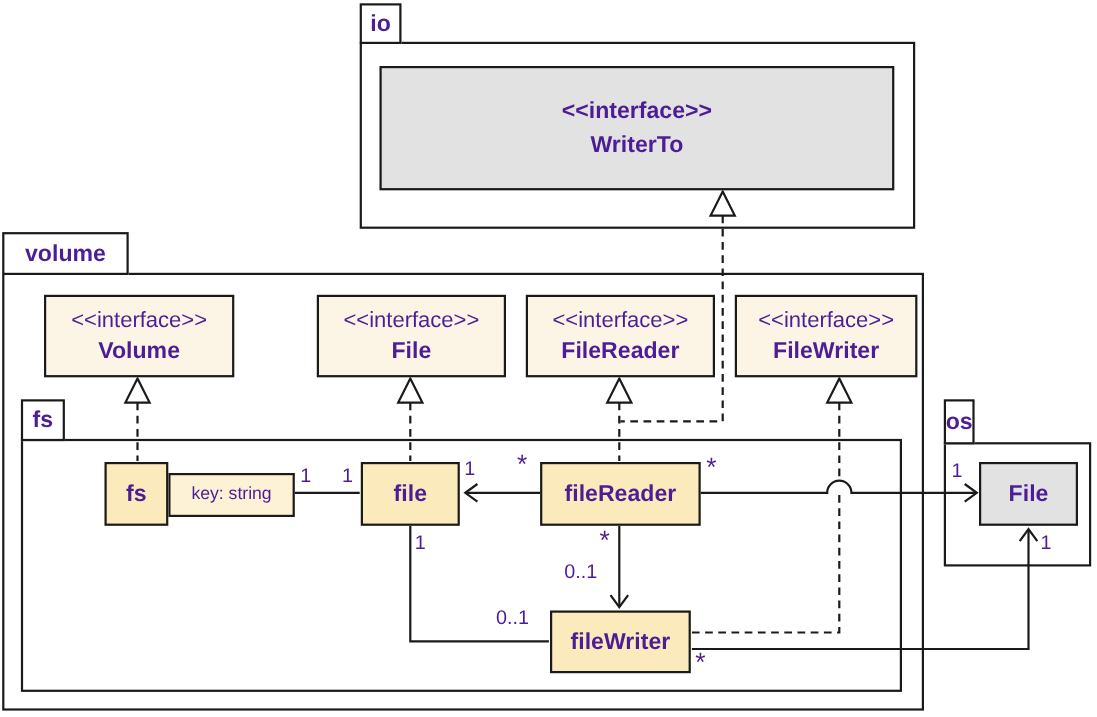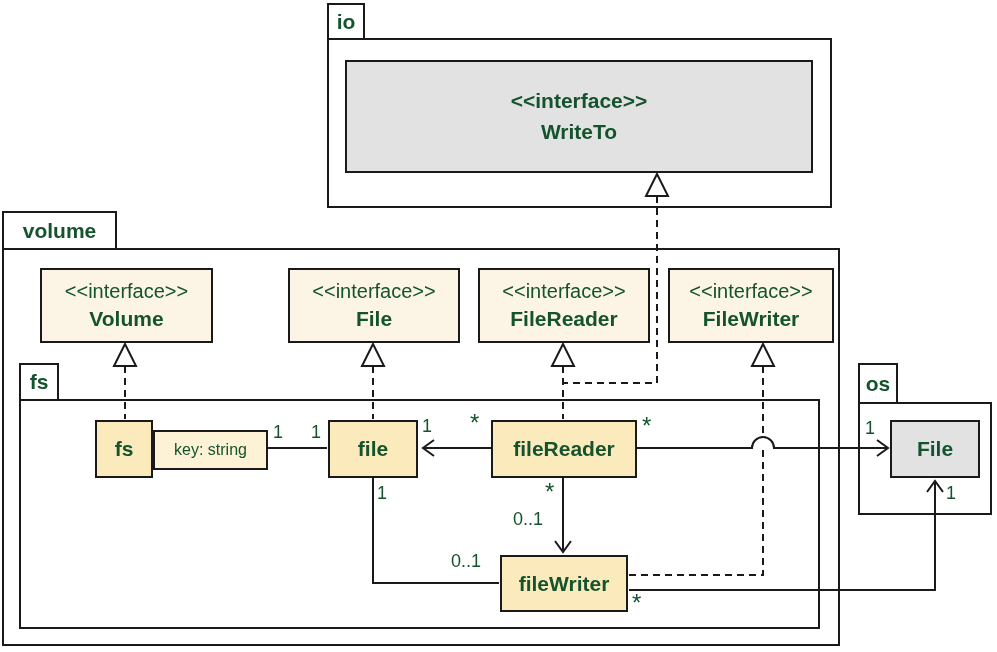--- a/index.html
+++ b/index.html
@@ -1,19 +1,19 @@
 <!DOCTYPE html>
 <html><head>
 <meta charset="utf-8">
 <style>
   html,body { margin:0; padding:0; background:#fff; }
   #stage {
     position:relative; width:997px; height:652px;
     font-family:"Liberation Sans","DejaVu Sans",sans-serif;
-    color:#14532d; background:#fff; overflow:hidden;
+    color:#4c1d95; background:#fff; overflow:hidden;
   }
   .pkg-body {
     position:absolute; box-sizing:border-box;
     background:#fff; border:2px solid #1a1a1a; z-index:1;
   }
   .pkg-tab {
     position:absolute; box-sizing:border-box;
     background:#fff; border:2px solid #1a1a1a; z-index:2;
     display:flex; align-items:center; justify-content:center;
     font-weight:700; font-size:21px;
@@ -59,21 +59,21 @@
 <div id="stage">
 
   <div class="pkg-body" style="left:327px; top:38px;  width:505px; height:170px;"></div>
   <div class="pkg-body" style="left:2px;   top:248px; width:838px; height:398px;"></div>
   <div class="pkg-body" style="left:19px;  top:399px; width:801px; height:230px;"></div>
   <div class="pkg-body" style="left:858px; top:402px; width:134px; height:113px;"></div>
 
   <div class="pkg-tab" style="left:327px; top:3px;   width:38px;  height:37px;">io</div>
   <div class="pkg-tab" style="left:2px;   top:211px; width:115px; height:39px;">volume</div>
   <div class="pkg-tab" style="left:19px;  top:363px; width:40px;  height:38px;">fs</div>
-  <div class="pkg-tab" style="left:858px; top:363px; width:40px;  height:41px;">os</div>
+  <div class="pkg-tab" style="left:858px; top:363px; width:28px;  height:41px;">os</div>
 
   <svg id="connectors" width="997" height="652" viewBox="0 0 997 652">
 
     <path d="M125,366 V419" stroke="#1a1a1a" stroke-width="2" stroke-dasharray="7,5" fill="none"></path>
     <path d="M373,366 V419" stroke="#1a1a1a" stroke-width="2" stroke-dasharray="7,5" fill="none"></path>
     <path d="M563,366 V419" stroke="#1a1a1a" stroke-width="2" stroke-dasharray="7,5" fill="none"></path>
     <path d="M657,196 V383 H564" stroke="#1a1a1a" stroke-width="2" stroke-dasharray="7,5" fill="none"></path>
     <path d="M763,366 V575 H629" stroke="#1a1a1a" stroke-width="2" stroke-dasharray="7,5" fill="none"></path>
 
     <polygon points="125,344 114,366 136,366" fill="#fff" stroke="#1a1a1a" stroke-width="2"></polygon>
@@ -92,21 +92,21 @@
     <path d="M563,478 V551" stroke="#1a1a1a" stroke-width="2" fill="none"></path>
     <polyline points="555,541 563,552 571,541" stroke="#1a1a1a" stroke-width="2" fill="none"></polyline>
     <polyline points="373,478 373,583 499,583" stroke="#1a1a1a" stroke-width="2" fill="none"></polyline>
     <polyline points="629,590 935,590 935,482" stroke="#1a1a1a" stroke-width="2" fill="none"></polyline>
     <polyline points="927,492 935,481 943,492" stroke="#1a1a1a" stroke-width="2" fill="none"></polyline>
   </svg>
 
   <div class="node node-neutral writerto" style="left:345px; top:60px; width:468px; height:113px;">
     <div class="hdr">
       <span class="stereo">&lt;&lt;interface&gt;&gt;</span>
-      <span class="name">WriteTo</span>
+      <span class="name">WriterTo</span>
     </div>
   </div>
 
   <div class="node node-iface" style="left:40px; top:268px; width:173px; height:75px;">
     <span class="stereo">&lt;&lt;interface&gt;&gt;</span>
     <span class="name">Volume</span>
   </div>
   <div class="node node-iface" style="left:288px; top:268px; width:172px; height:75px;">
     <span class="stereo">&lt;&lt;interface&gt;&gt;</span>
     <span class="name">File</span>

